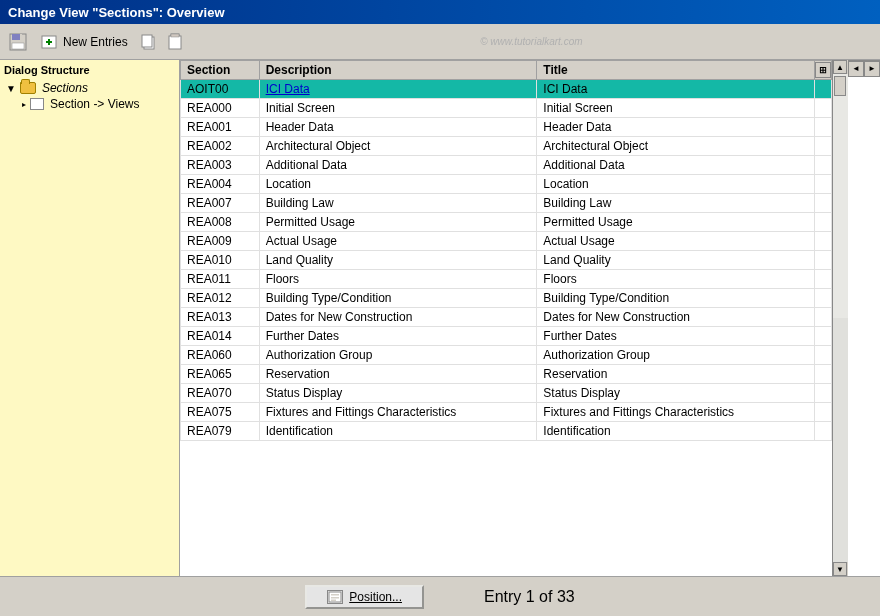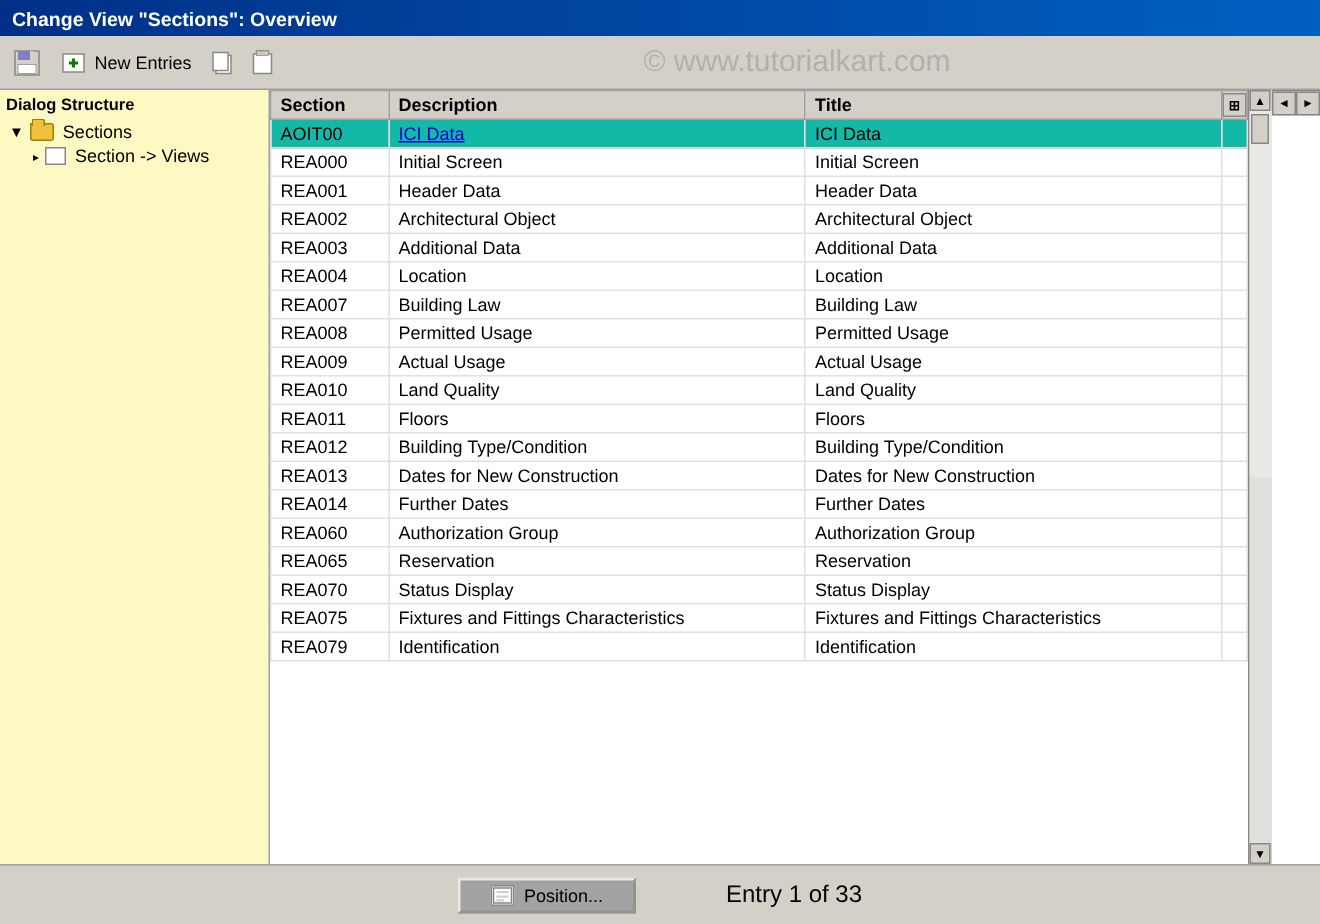--- a/index.html
+++ b/index.html
@@ -44,21 +44,22 @@
       width: 20px;
       height: 20px;
       display: inline-flex;
       align-items: center;
       justify-content: center;
     }
     .watermark {
       flex: 1;
       text-align: center;
       color: #b0b0b0;
-      font-size: 20px;
+      font-size: 10px;
+      font-style: italic;
     }
     .main-area {
       display: flex;
       height: calc(616px - 24px - 36px - 40px);
     }
     .sidebar {
       width: 180px;
       background: #fef9c3;
       border-right: 1px solid #a0a0a0;
       padding: 4px;
@@ -212,25 +213,26 @@
       display: flex;
       align-items: center;
       justify-content: center;
       gap: 60px;
       border-top: 1px solid #a0a0a0;
     }
     .position-btn {
       display: flex;
       align-items: flex-start;
       gap: 6px;
-      background: #a3a3a3;
+      background: #e5e5e5;
       border: 2px outset #e8e8e4;
       padding: 3px 20px;
       cursor: pointer;
       font-size: 12px;
+      text-decoration: underline;
     }
     .position-btn-icon {
       width: 16px;
       height: 14px;
       background: #f0f0f0;
       border: 1px solid #888;
       display: inline-flex;
       align-items: center;
       justify-content: center;
       font-size: 8px;
@@ -299,21 +301,21 @@
 </div>
 
 <div class="main-area">
 
   <div class="sidebar">
     <div class="sidebar-title">Dialog Structure</div>
 
     <div class="sidebar-item">
       <span class="tree-arrow">▼</span>
       <span class="folder-icon"></span>
-      <span style="margin-left:2px;">Sections</span>
+      <span style="margin-left:2px;font-style:italic;">Sections</span>
     </div>
 
     <div class="sidebar-indent">
       <div class="sidebar-item">
         <span class="tree-arrow" style="font-size:8px;">▸</span>
         <span style="width:14px;height:12px;background:white;border:1px solid #888;display:inline-block;margin-right:2px;"></span>
         <span>Section -&gt; Views</span>
       </div>
     </div>
   </div>

